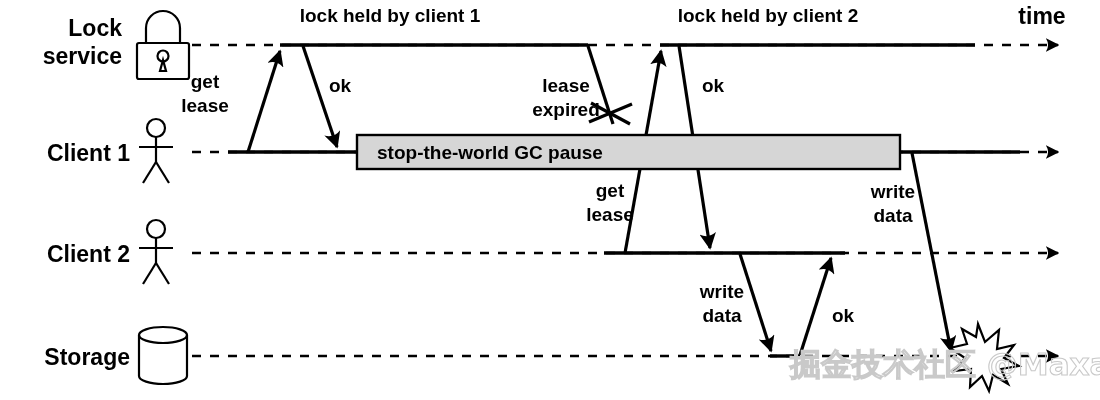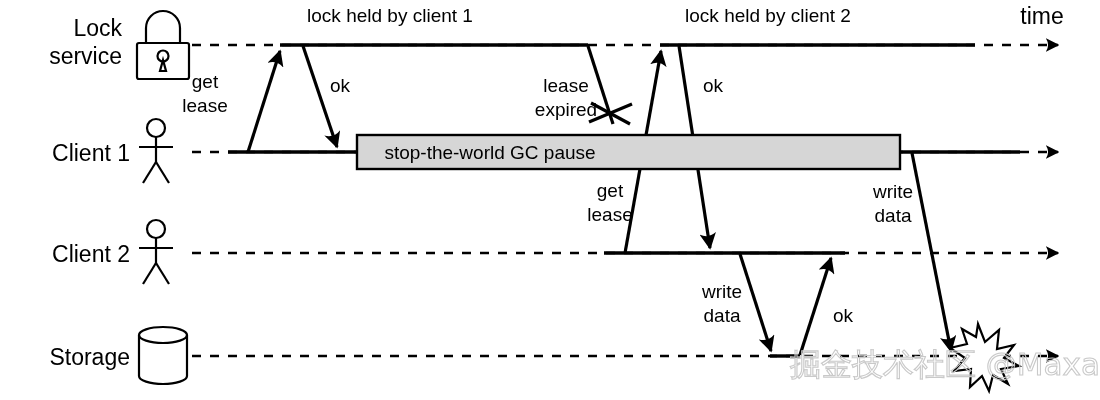--- a/index.html
+++ b/index.html
@@ -9,20 +9,21 @@
   }
   body {
     font-family: "Liberation Sans", "DejaVu Sans", sans-serif;
   }
   #diagram-root {
     position: relative;
     width: 1100px;
     height: 400px;
     background: #ffffff;
     overflow: hidden;
+    font-weight: bold;
   }
   svg#scene {
     position: absolute;
     left: 0;
     top: 0;
     width: 1100px;
     height: 400px;
   }
   text {
     font-family: "Liberation Sans", "DejaVu Sans", sans-serif;

